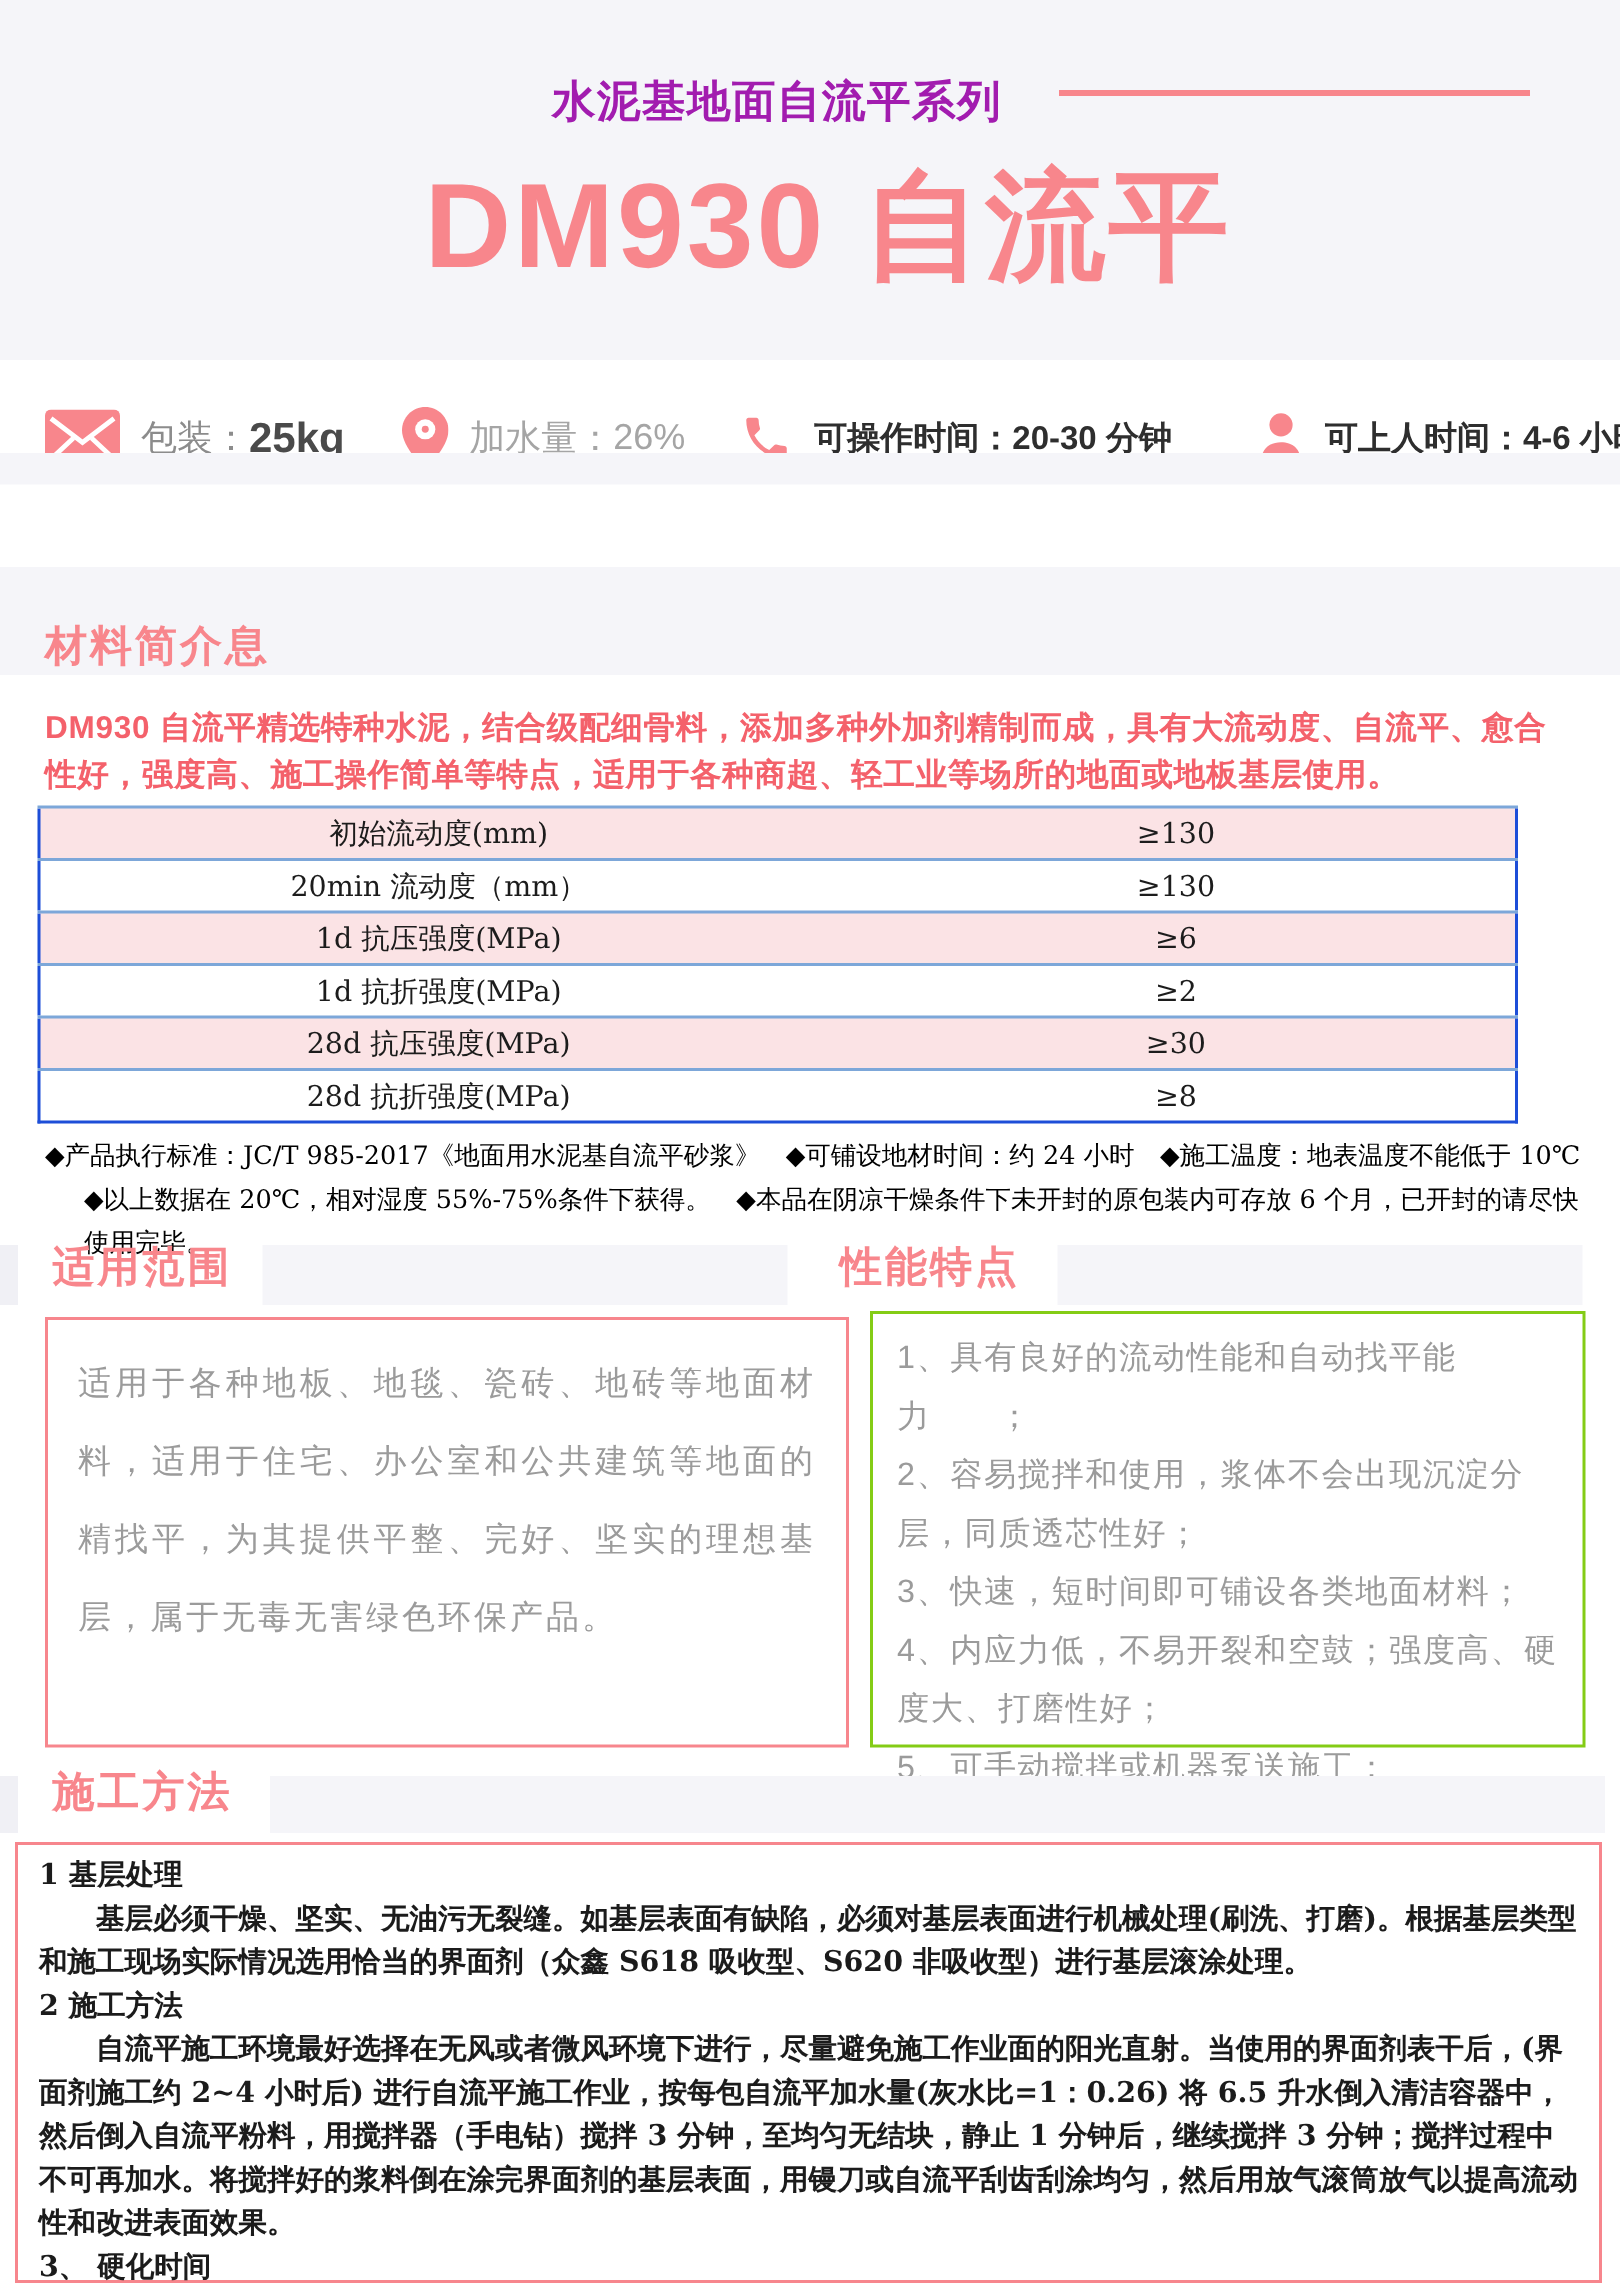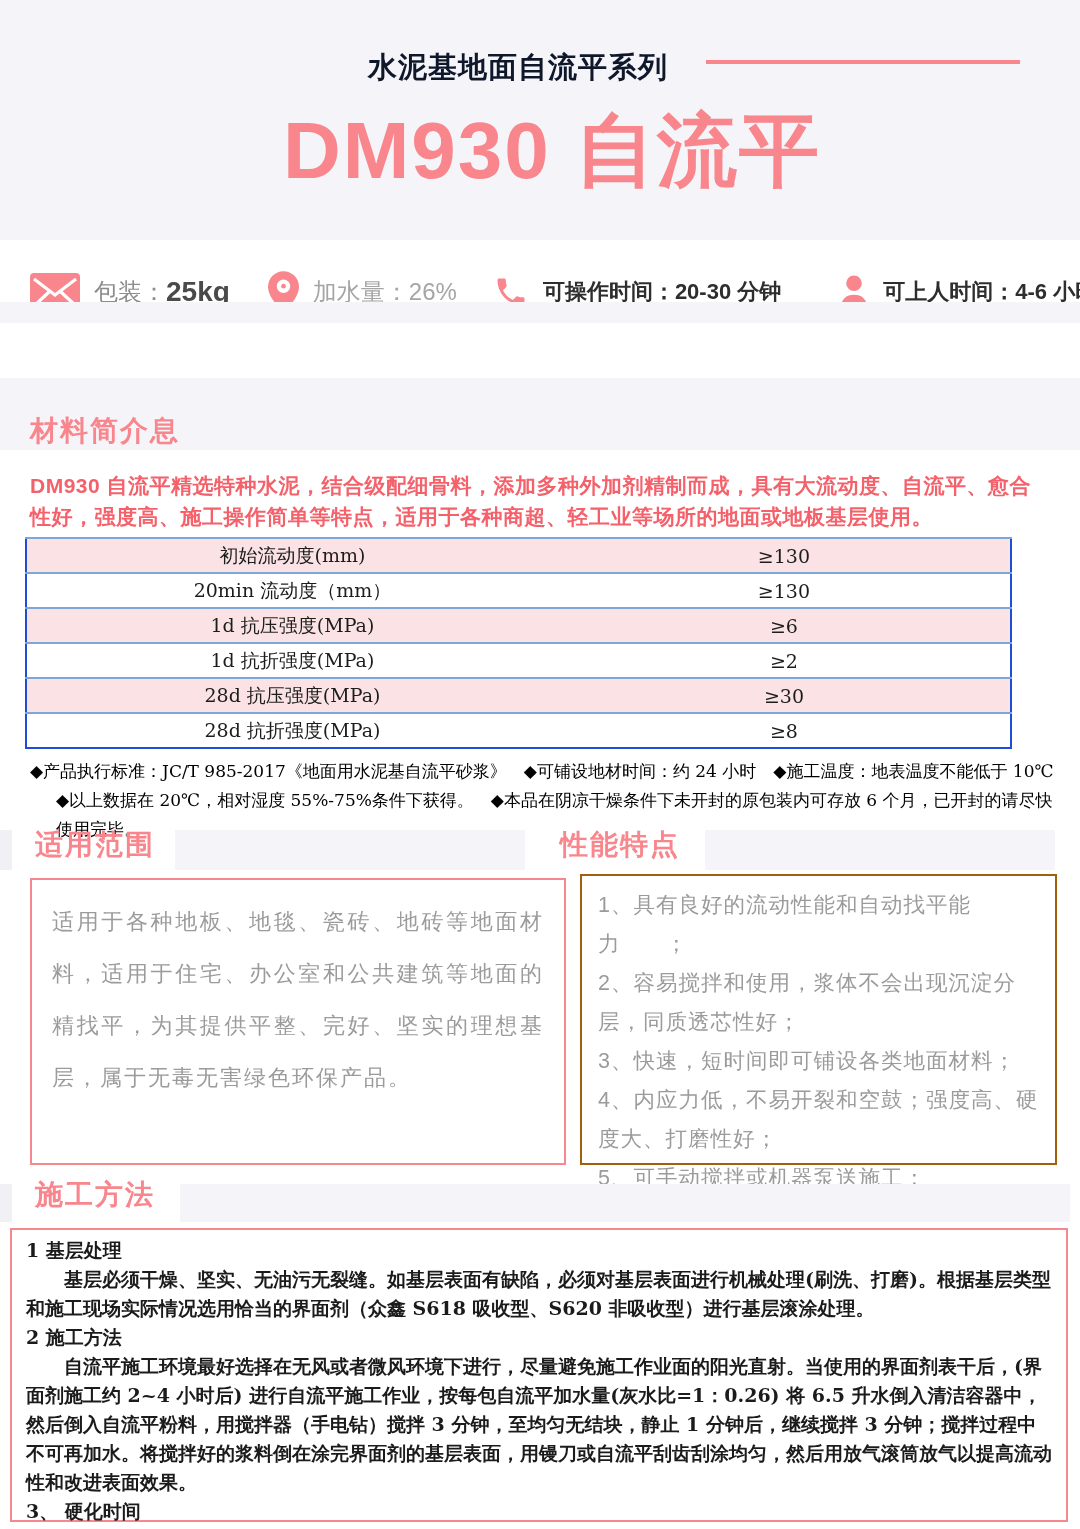--- a/index.html
+++ b/index.html
@@ -2,21 +2,21 @@
 <html><head>
 <meta charset="utf-8">
 <style>
   html,body{margin:0;padding:0;background:#ffffff;}
   .page{
     position:relative;width:1080px;height:1529px;background:#ffffff;
     font-family:"Liberation Sans", sans-serif;overflow:hidden;
   }
   
   .top-band{position:absolute;left:0;top:0;width:1080px;height:240px;background:#F5F5F9;}
-  .series-title{position:absolute;left:368px;top:48px;font-size:29px;font-weight:700;color:#0f172a;letter-spacing:1px;}
+  .series-title{position:absolute;left:368px;top:48px;font-size:29px;font-weight:700;color:#a21caf;letter-spacing:1px;}
   .series-line{position:absolute;left:706px;top:60px;width:314px;height:4px;background:#F8868C;}
   .product-title{position:absolute;left:0;top:98px;width:1080px;text-align:center;
     font-size:80px;font-weight:700;color:#F8868C;letter-spacing:2px;padding-left:24px;box-sizing:border-box;}
   
   .info-bar{position:absolute;left:0;top:240px;width:1080px;height:62px;background:#ffffff;
     display:flex;align-items:center;padding-left:30px;box-sizing:border-box;}
   .info-item{display:flex;align-items:center;white-space:nowrap;margin-top:42px;}
   .info-item .ic{display:flex;align-items:center;margin-right:14px;}
   .ii-1{margin-left:0;}
   .ii-2{margin-left:38px;}
@@ -53,21 +53,21 @@
   .h-apply{position:absolute;left:35px;top:826px;}
   .h-feat{position:absolute;left:560px;top:826px;}
   .sq-1{top:830px;}
   .rect-apply{left:175px;top:830px;width:350px;}
   .rect-feat{left:705px;top:830px;width:350px;}
   
   .app-box{position:absolute;left:30px;top:878px;width:536px;height:287px;box-sizing:border-box;
     border:2px solid #F7868D;padding:16px 20px;color:#9B9B9B;font-size:22px;line-height:52px;
     letter-spacing:2px;text-align:justify;}
   .feat-box{position:absolute;left:580px;top:874px;width:477px;height:291px;box-sizing:border-box;
-    border:2px solid #a16207;padding:10px 16px;color:#9B9B9B;font-size:21.5px;line-height:39px;
+    border:2px solid #84cc16;padding:10px 16px;color:#9B9B9B;font-size:21.5px;line-height:39px;
     letter-spacing:1px;}
   .feat-box p{margin:0;}
   
   .sq-2{top:1184px;height:38px;}
   .h-constr{position:absolute;left:35px;top:1176px;text-align:center;}
   .rect-constr{left:180px;top:1184px;width:890px;height:38px;}
   .constr-box{position:absolute;left:10px;top:1228px;width:1058px;height:294px;box-sizing:border-box;
     border:2px solid #F7868D;padding:6px 14px;color:#1b1b1b;
     font-family:"DejaVu Serif", serif;font-size:19px;line-height:29px;font-weight:600;}
   .constr-box p{margin:0;}

